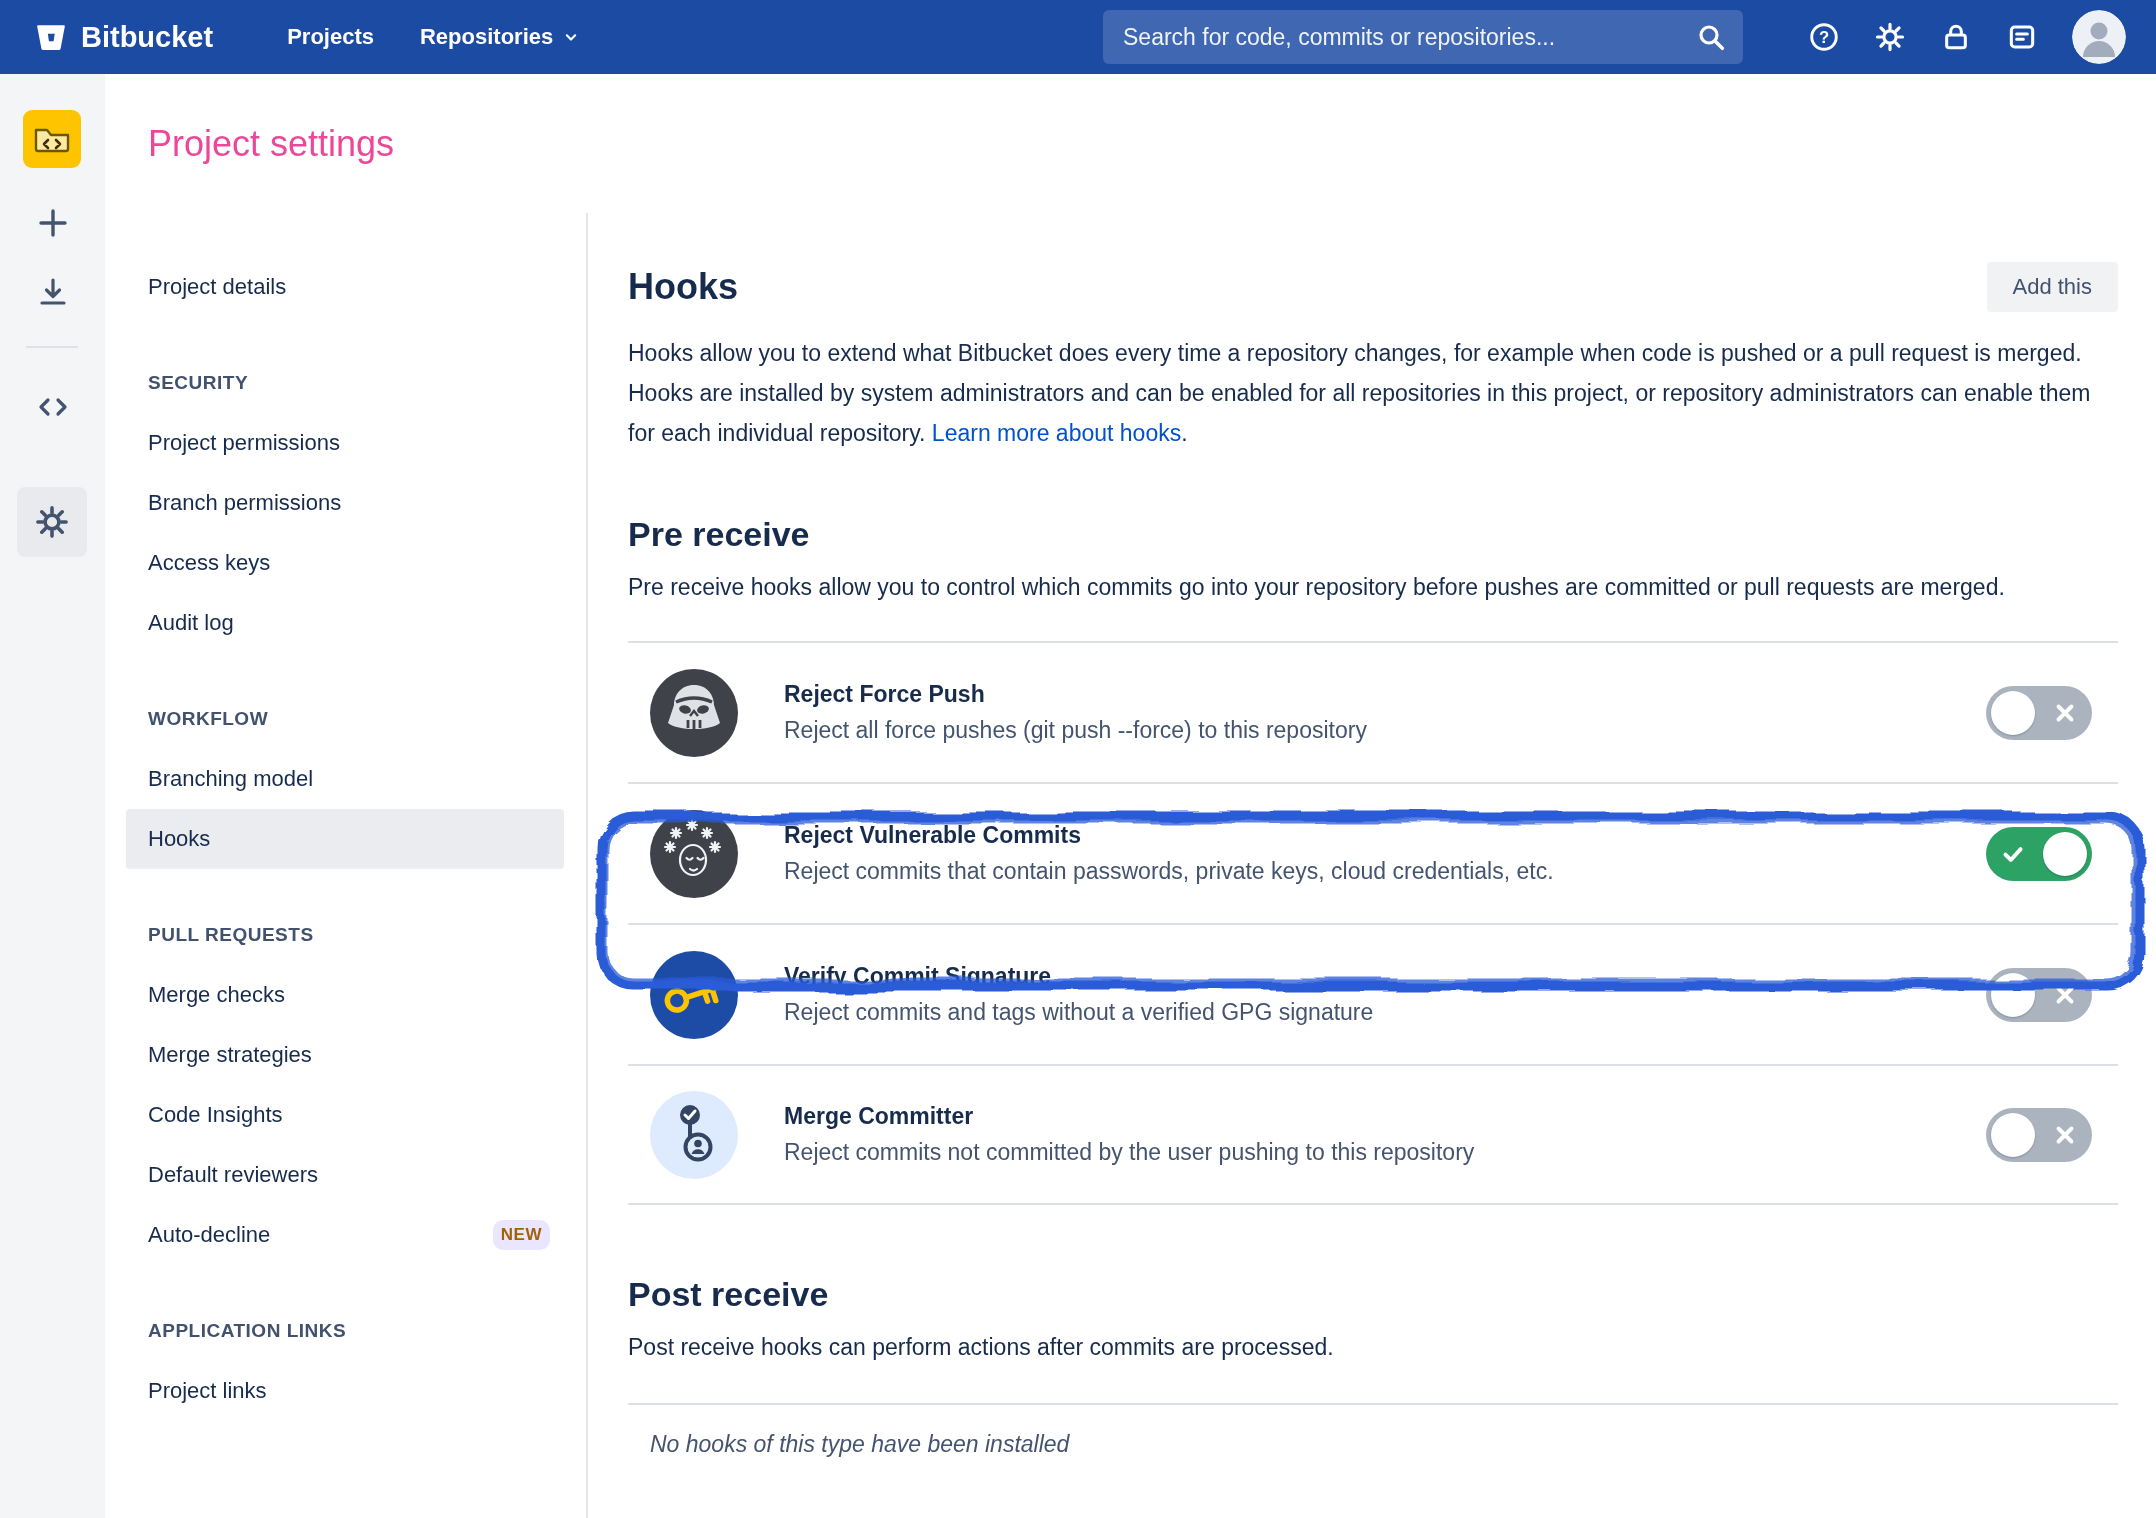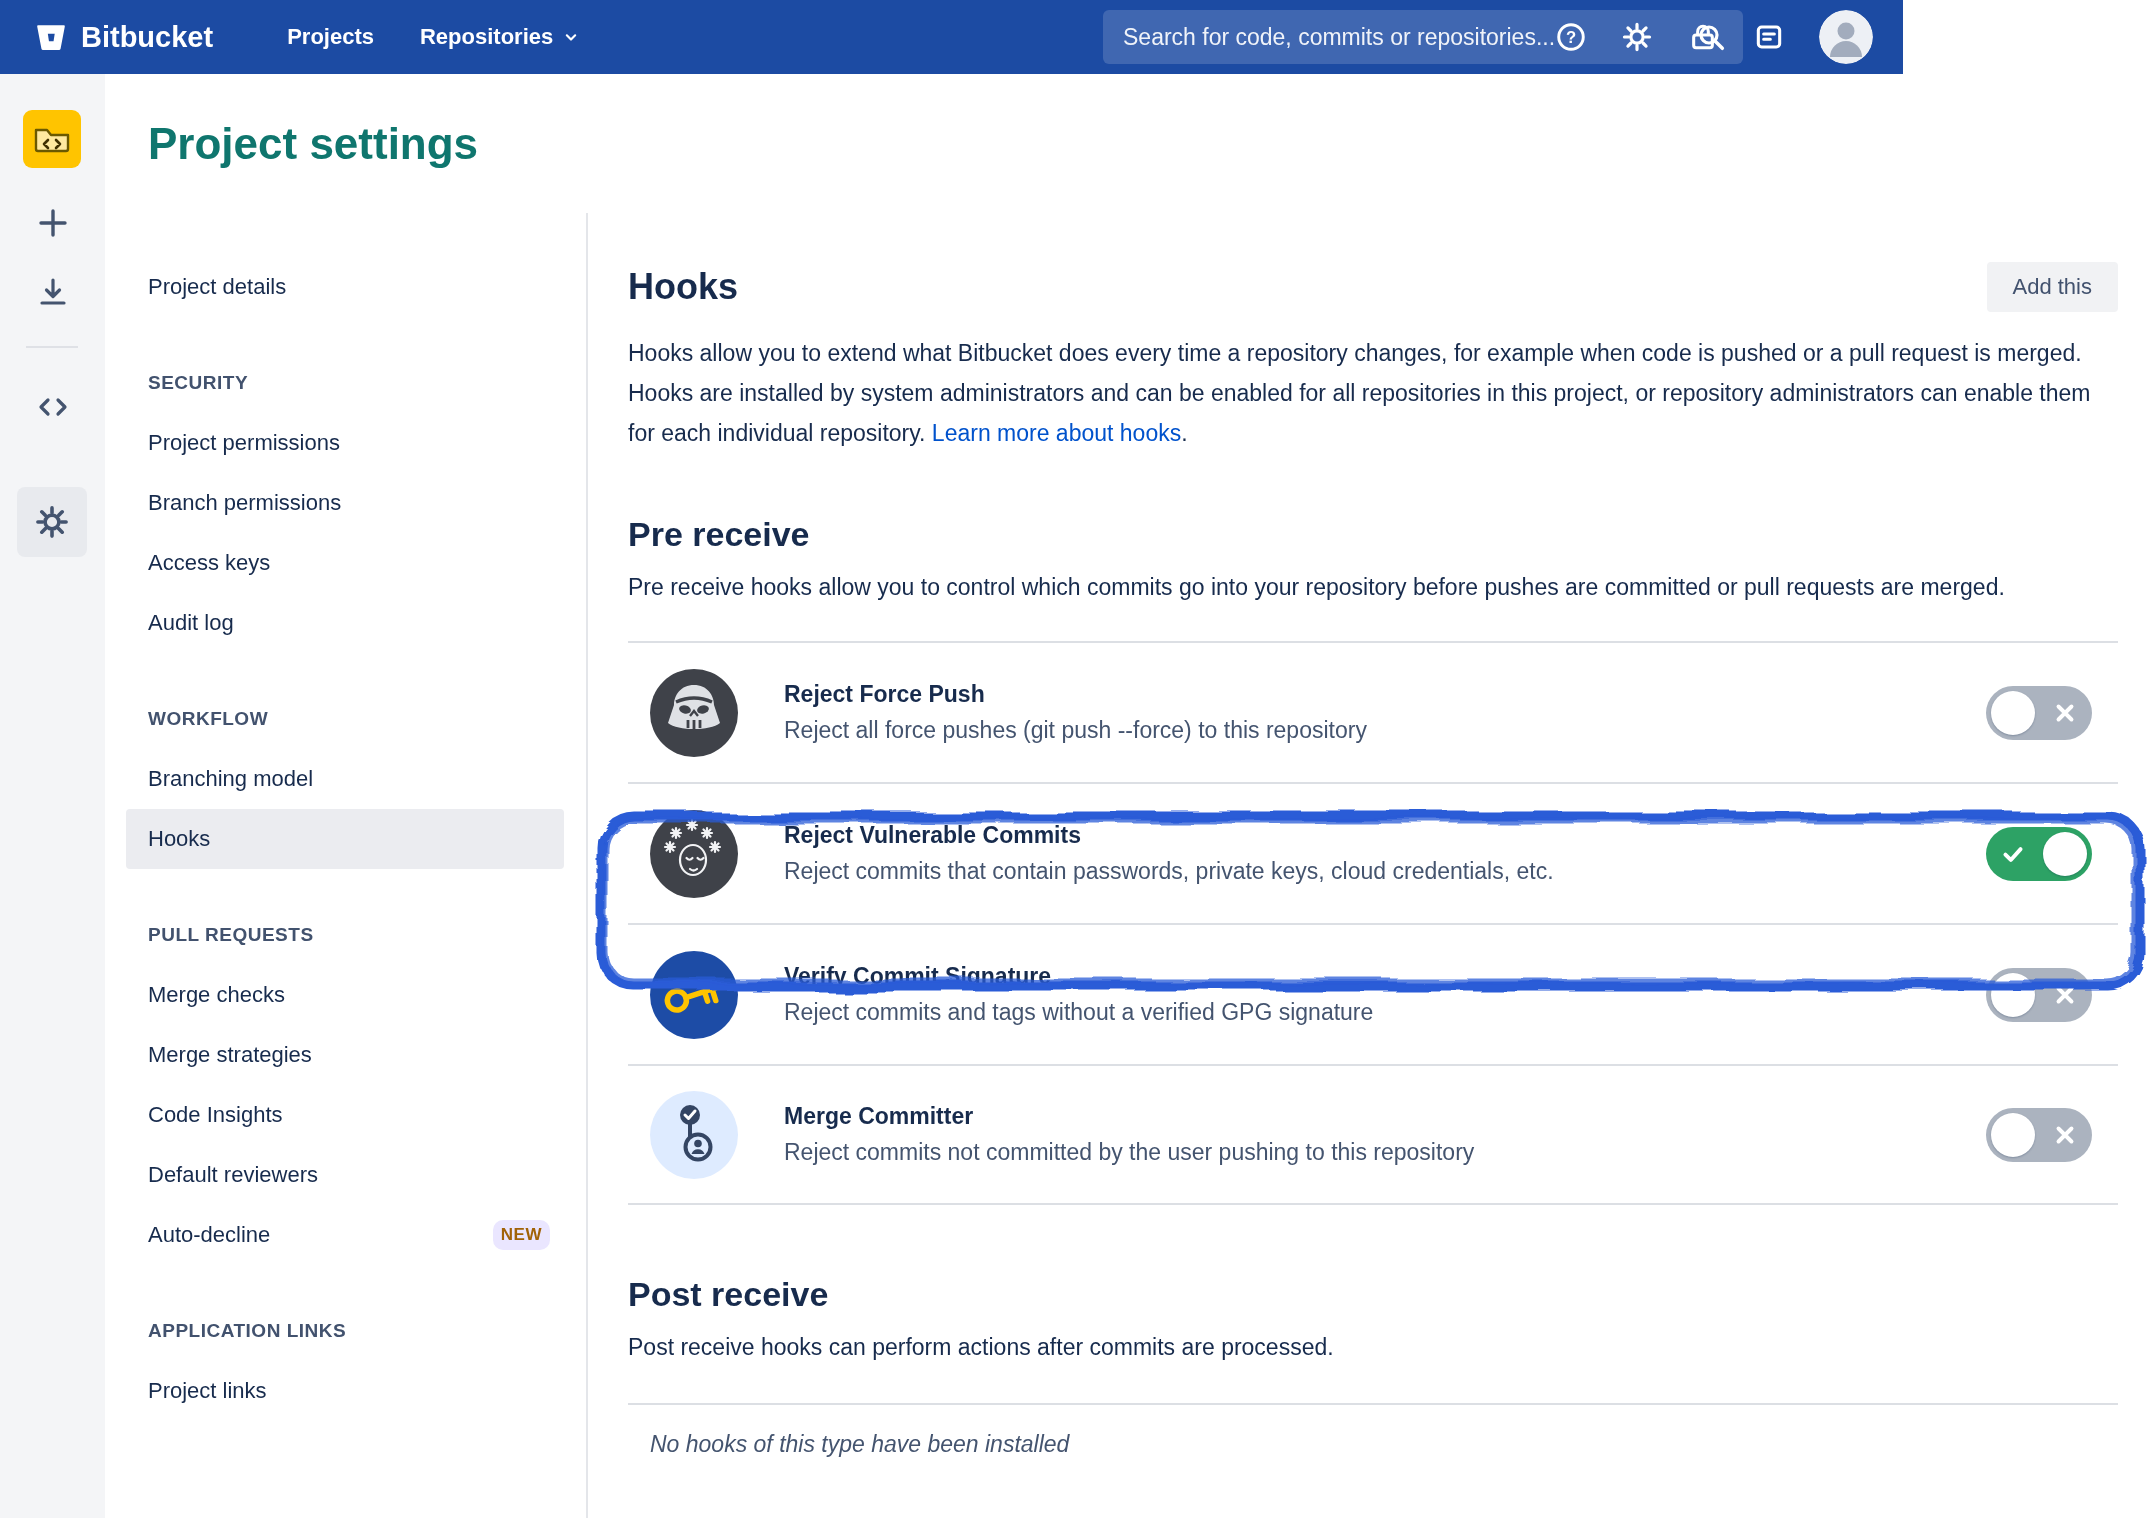--- a/index.html
+++ b/index.html
@@ -4,21 +4,21 @@
 <style>
   * { box-sizing: border-box; margin: 0; padding: 0; }
   html,body { width:2156px; height:1518px; overflow:hidden; }
   body {
     font-family:"Liberation Sans", sans-serif;
     color:#172B4D; background:#fff; position:relative;
   }
 
   
   .navbar {
-    position:absolute; top:0; left:0; width:1903px; height:74px;
+    position:absolute; top:0; left:0; width:2156px; height:74px;
     background:#1C4BA3; display:flex; align-items:center; padding:0 34px; z-index:20;
   }
   .brand { display:flex; align-items:center; gap:13px; color:#fff; font-size:29px; font-weight:700; cursor:pointer; }
   .nav-links { display:flex; margin-left:56px; gap:10px; }
   .nav-link { color:#fff; font-size:22px; font-weight:600; padding:10px 18px; border-radius:4px; cursor:pointer; display:flex; align-items:center; gap:8px; }
   .searchbox {
     position:absolute; left:1103px; top:10px; width:640px; height:54px;
     background:rgba(255,255,255,.16); border-radius:6px;
     display:flex; align-items:center; padding:0 16px 0 20px;
   }
@@ -36,21 +36,21 @@
   .rail .proj-avatar { position:absolute; top:36px; left:23px; width:58px; height:58px; cursor:pointer; }
   .rail-ic { position:absolute; left:0; width:105px; display:flex; justify-content:center; color:#44546F; cursor:pointer; }
   .rail-ic svg { width:34px; height:34px; }
   .rail-divider { position:absolute; top:272px; left:26px; width:52px; height:2px; background:#DFE1E6; }
   .rail-tile { position:absolute; top:413px; left:17px; width:70px; height:70px; background:#E8EAEE; border-radius:8px;
                display:flex; align-items:center; justify-content:center; color:#44546F; cursor:pointer; }
   .rail-tile svg { width:36px; height:36px; }
 
   
   .page-header { position:absolute; left:148px; top:74px; height:139px; display:flex; align-items:center; }
-  .page-header h1 { font-size:44px; font-weight:700; color:#0f766e; }
+  .page-header h1 { font-size:36px; font-weight:400; color:#ec4899; }
 
   
   .sidenav {
     position:absolute; left:105px; top:213px; width:483px; height:1305px;
     border-right:2px solid #E4E6EA; padding-top:44px; background:#fff;text-align:center;
   }
   .nav-item {
     height:60px; margin:0 22px 0 21px; padding:0 14px 0 22px; display:flex; align-items:center;
     font-size:22px; color:#172B4D; border-radius:4px; cursor:pointer;
   }

